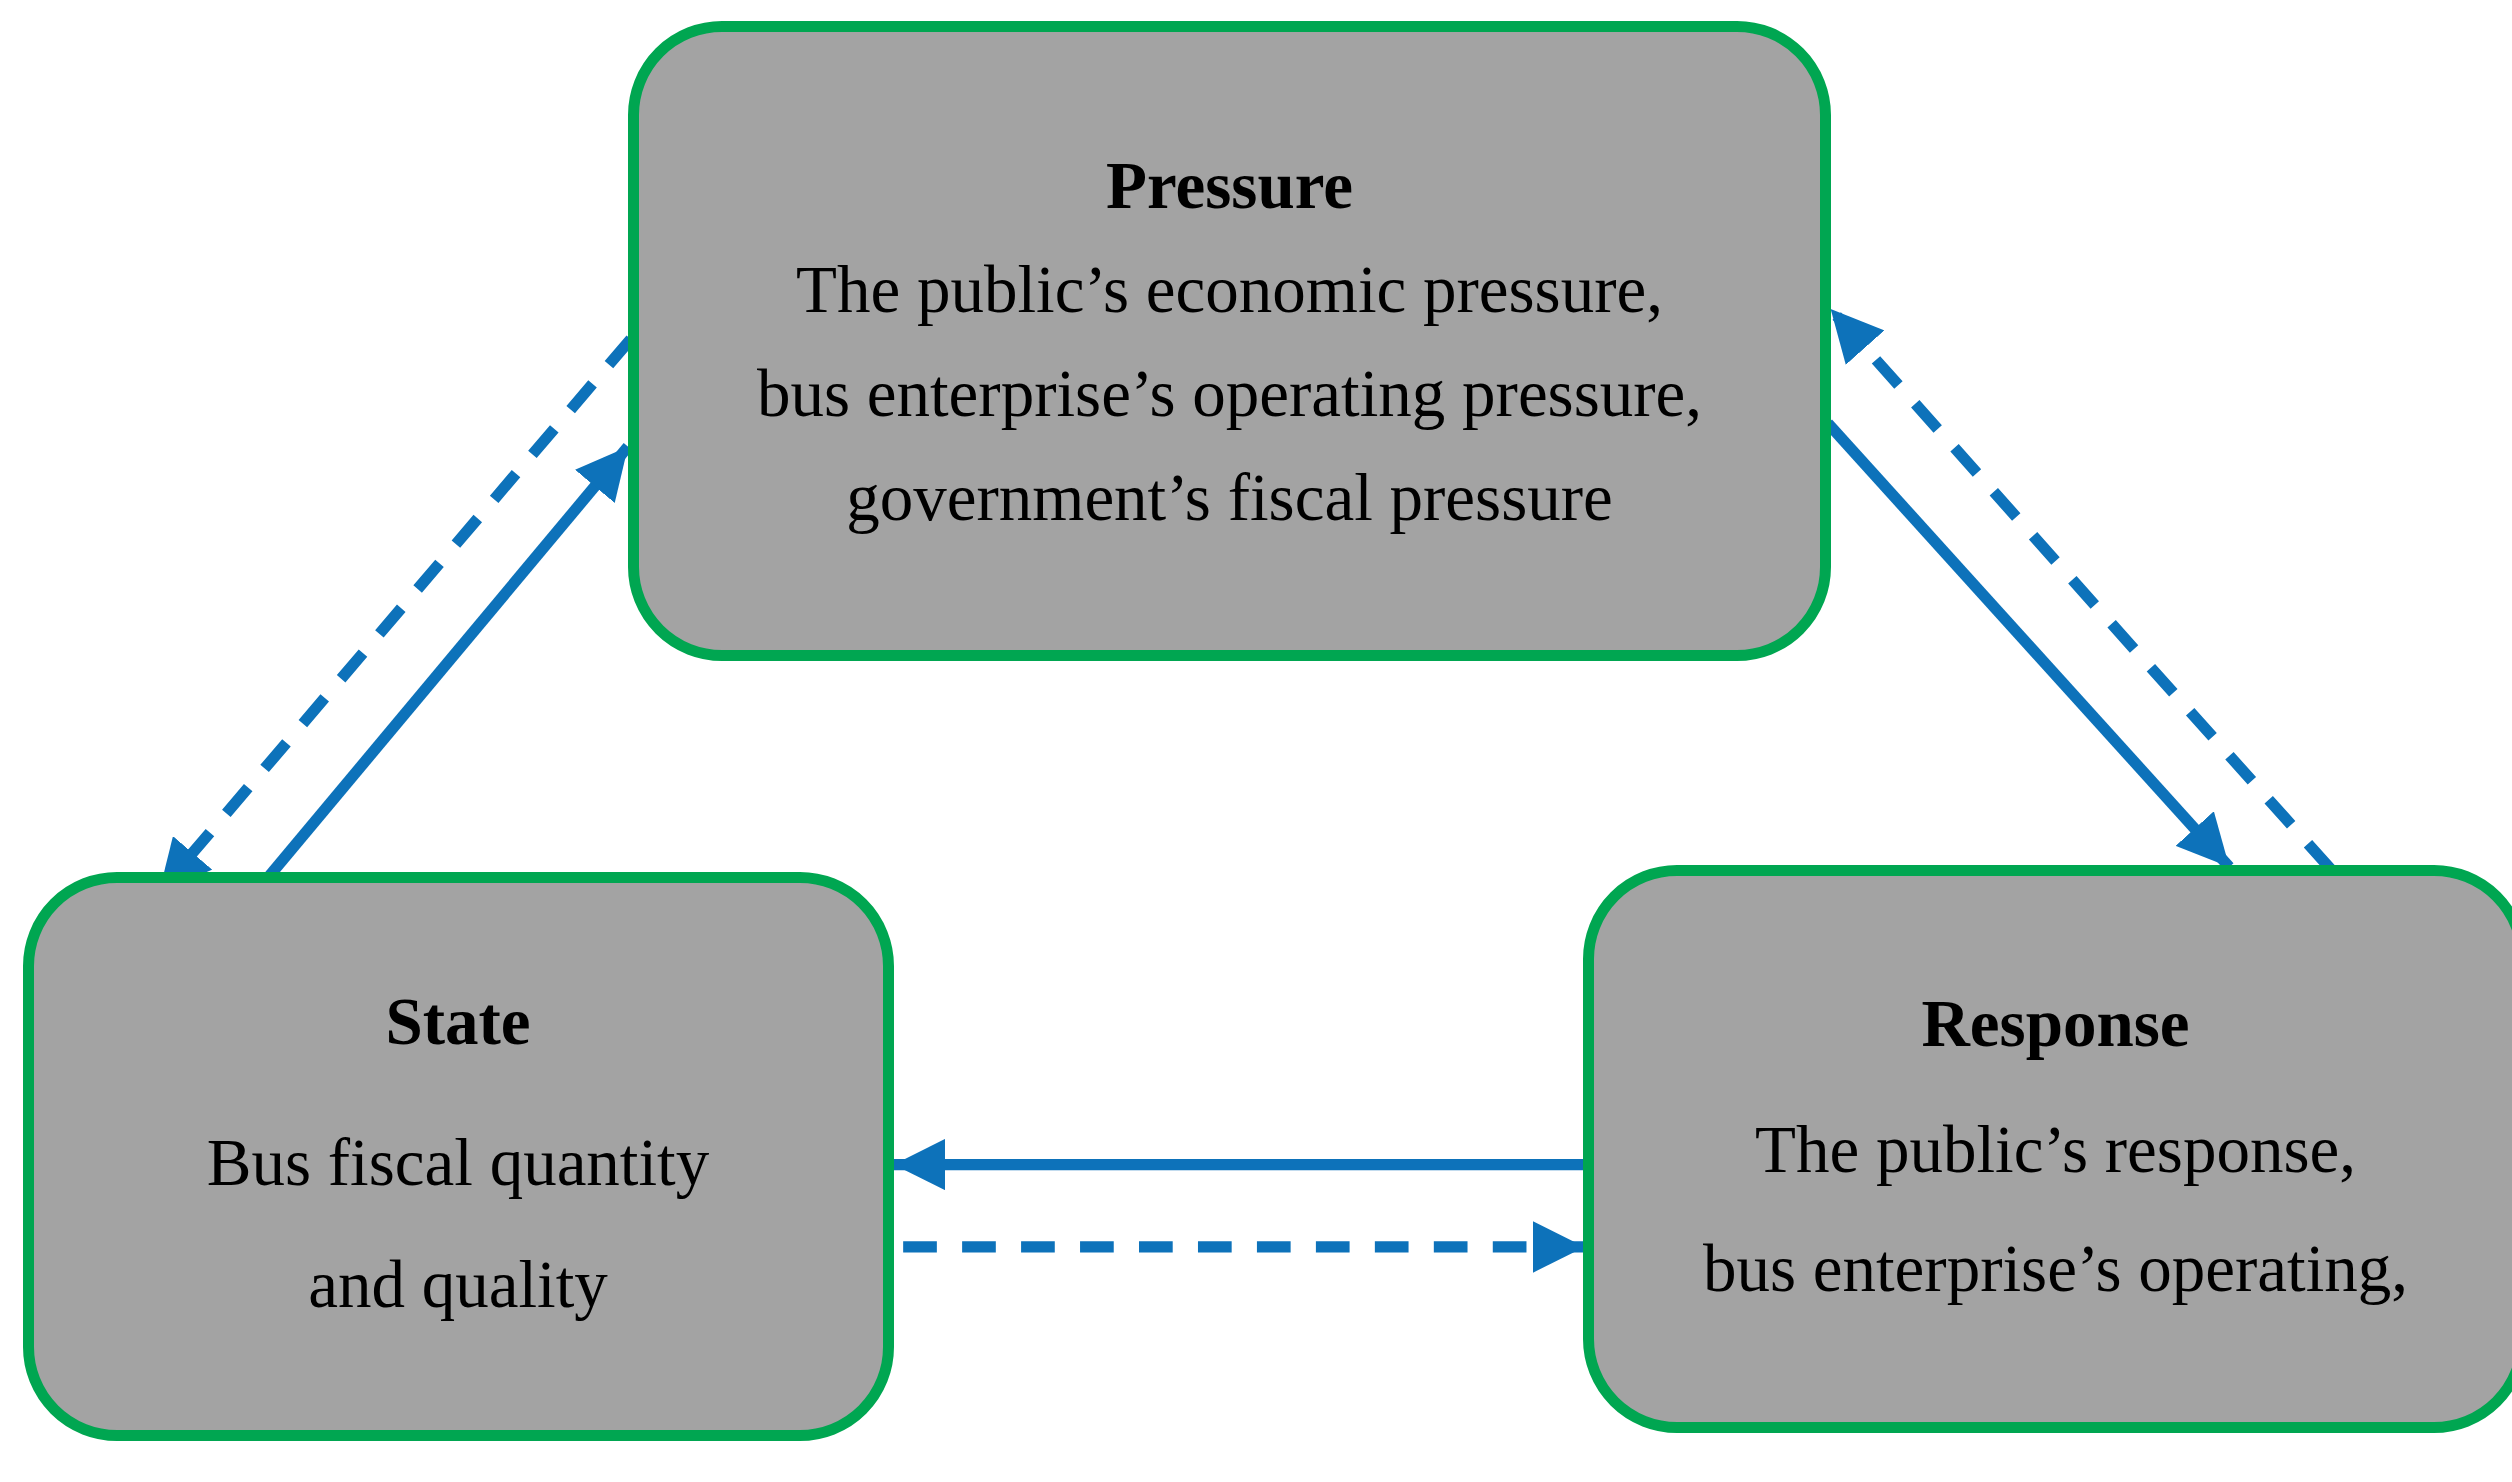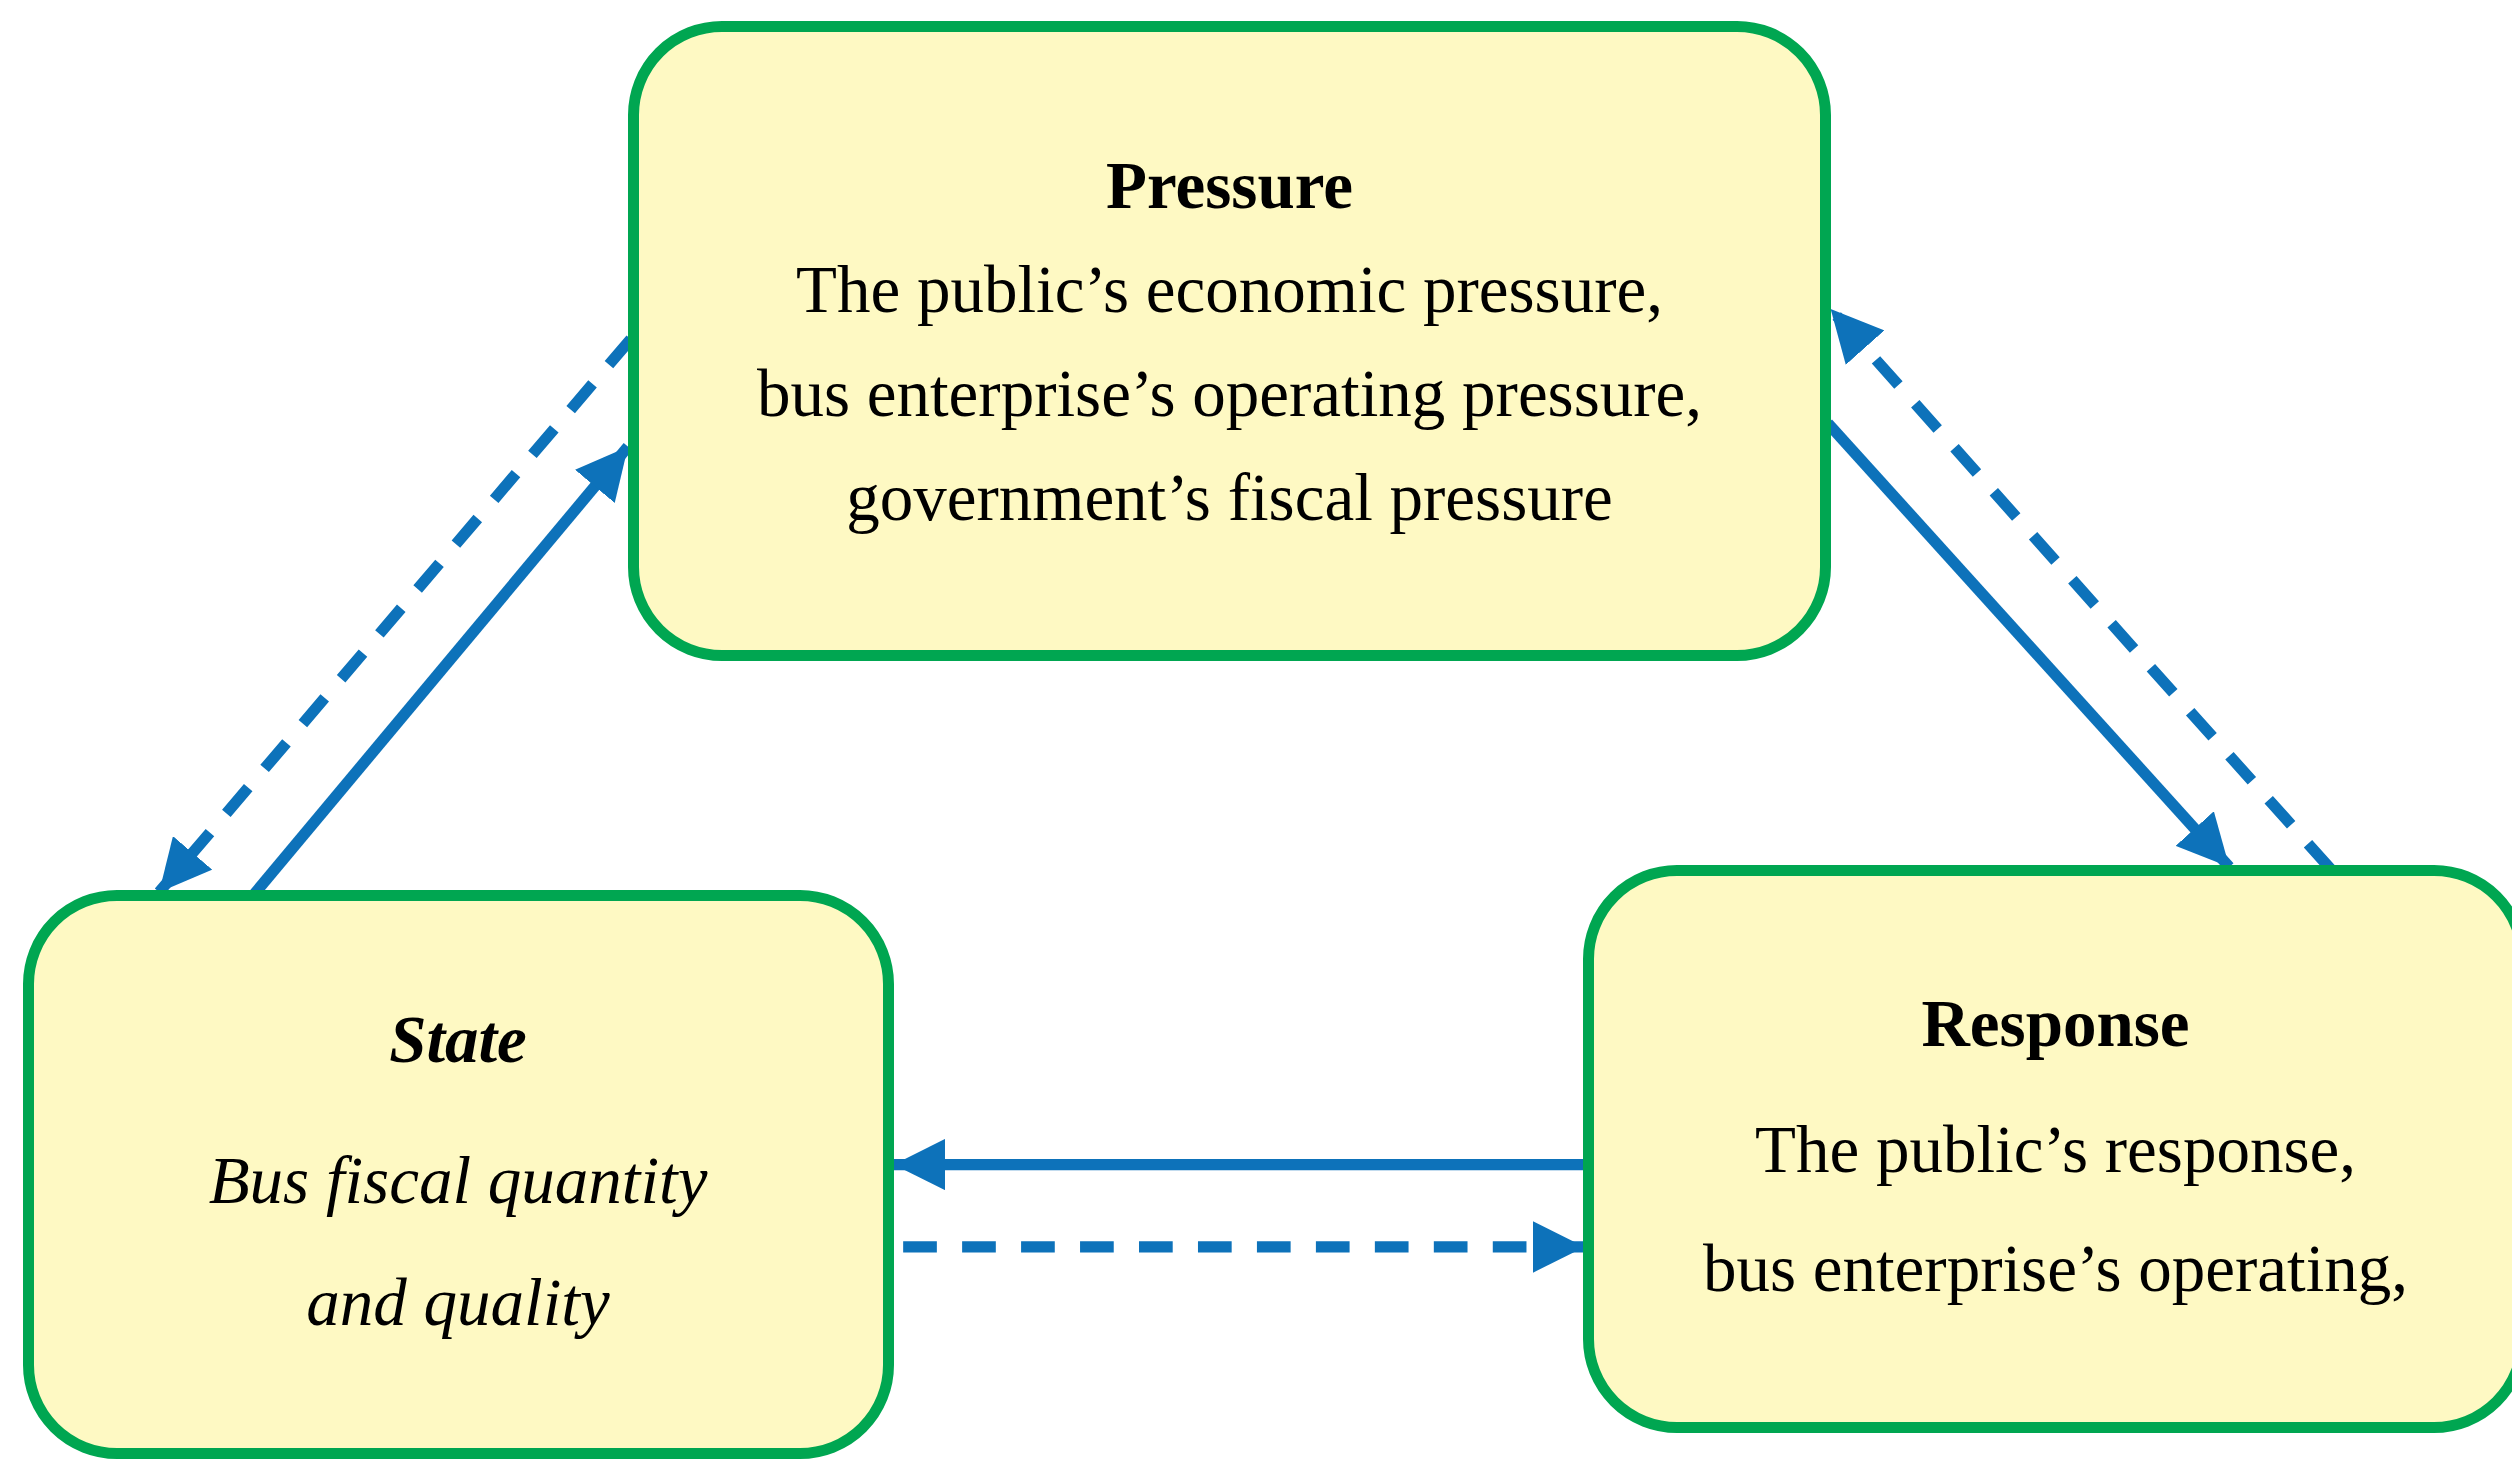--- a/index.html
+++ b/index.html
@@ -18,41 +18,41 @@
   }
   .arrow-layer {
     position: absolute;
     left: 0; top: 0;
     width: 2512px;
     height: 1483px;
   }
   .box {
     position: absolute;
     box-sizing: border-box;
-    background: #fef9c3;
+    background: #a3a3a3;
     border: 11.2px solid var(--green, #00A651);
     border-radius: 94px;
     display: flex;
     flex-direction: column;
     align-items: center;
     justify-content: center;
     text-align: center;
     font-size: 67px;
     line-height: 104px;
   }
   .box .title {
     font-weight: bold;
   }
   .box-pressure {
     left: 628px; top: 20.6px;
     width: 1203px; height: 640px;
   }
   .box-state {
-    left: 22.5px; top: 890px;
-    width: 871px; height: 569px; font-style: italic;
+    left: 22.5px; top: 872px;
+    width: 871px; height: 569px;
   }
   .box-state .line { line-height: 122px; }
   .box-state .first-line { margin-top: 28px; }
   .box-response {
     left: 1583px; top: 865px;
     width: 945px; height: 568px;
   }
   .box-response .line { line-height: 119px; font-family: Liberation Serif, serif; }
   .box-response .title { margin-bottom: 15px; }
 </style>

